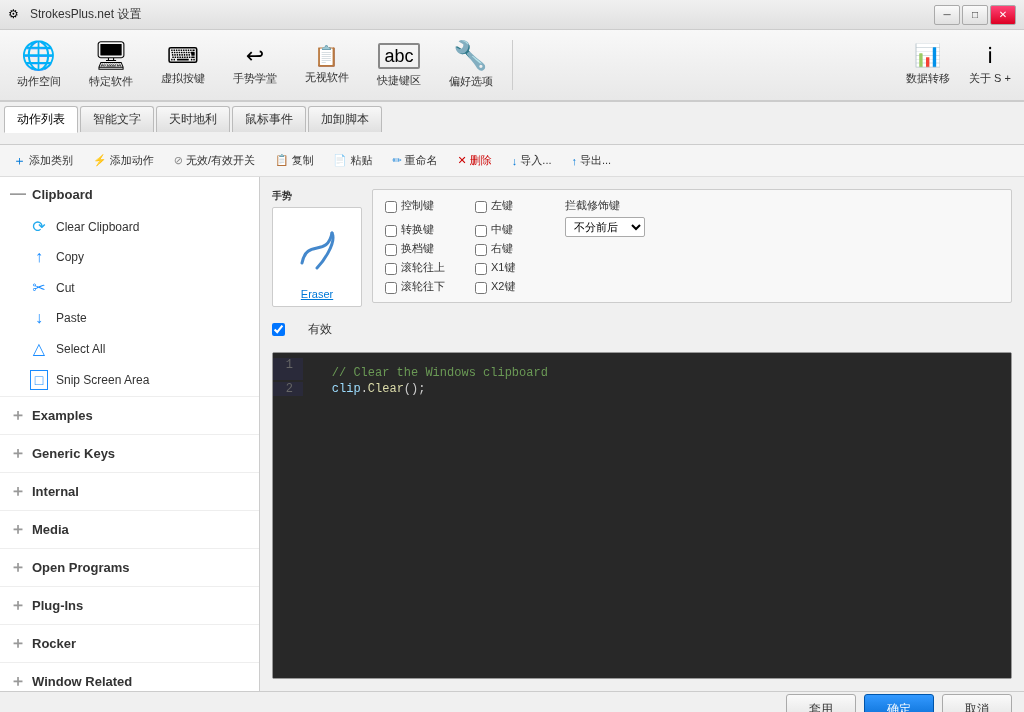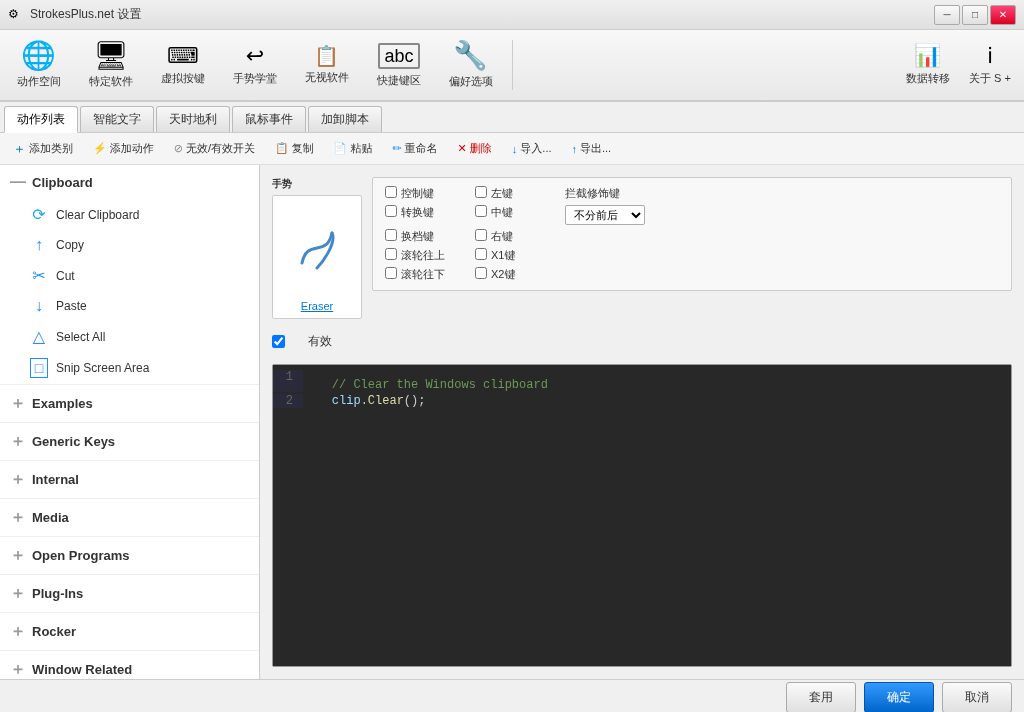--- a/index.html
+++ b/index.html
@@ -49,21 +49,21 @@
     }
     .toolbar-icon { font-size: 28px; line-height: 1; }
     .toolbar-label { font-size: 11px; color: #333; text-align: center; }
     .toolbar-sep { width: 1px; height: 50px; background: #ccc; margin: 0 4px; }
 
     
     .tabs {
       background: #f0f0f0;
       display: flex;
       border-bottom: 1px solid #ccc;
-      padding: 4px 4px 0 4px;
+      padding: 4px 4px 12px 4px;
       gap: 2px;
     }
     .tab {
       padding: 4px 12px;
       border: 1px solid #bbb;
       border-bottom: none;
       border-radius: 3px 3px 0 0;
       background: linear-gradient(to bottom, #f8f8f8, #e0e0e0);
       cursor: pointer;
       font-size: 12px;
@@ -150,21 +150,21 @@
     .gesture-modifier-row {
       display: flex;
       gap: 10px;
       align-items: flex-start;
     }
 
     .gesture-box {
       background: white;
       border: 1px solid #ccc;
       width: 90px;
-      height: 124px;
+      height: 100px;
       display: flex; flex-direction: column;
       align-items: center; justify-content: flex-end;
       padding-bottom: 6px;
       border-radius: 2px;
     }
     .gesture-canvas {
       flex: 1;
       display: flex; align-items: center; justify-content: center;
       font-size: 40px; color: #4488cc;
     }
@@ -178,21 +178,21 @@
       border: 1px solid #ccc;
       padding: 8px 12px;
       border-radius: 2px;
     }
     .modifier-grid {
       display: grid;
       grid-template-columns: 1fr 1fr 1fr;
       gap: 4px 10px;
     }
     .modifier-item {
-      display: flex; align-items: flex-start; gap: 4px;
+      display: flex; align-items: flex-end; gap: 4px;
       font-size: 11px; color: #333;
     }
     .modifier-item input[type="checkbox"] { width: 12px; height: 12px; }
     .intercept-select {
       font-size: 11px; padding: 2px 4px; border: 1px solid #aaa;
       background: white; border-radius: 2px; min-width: 80px;
     }
 
     
     .options-row {

